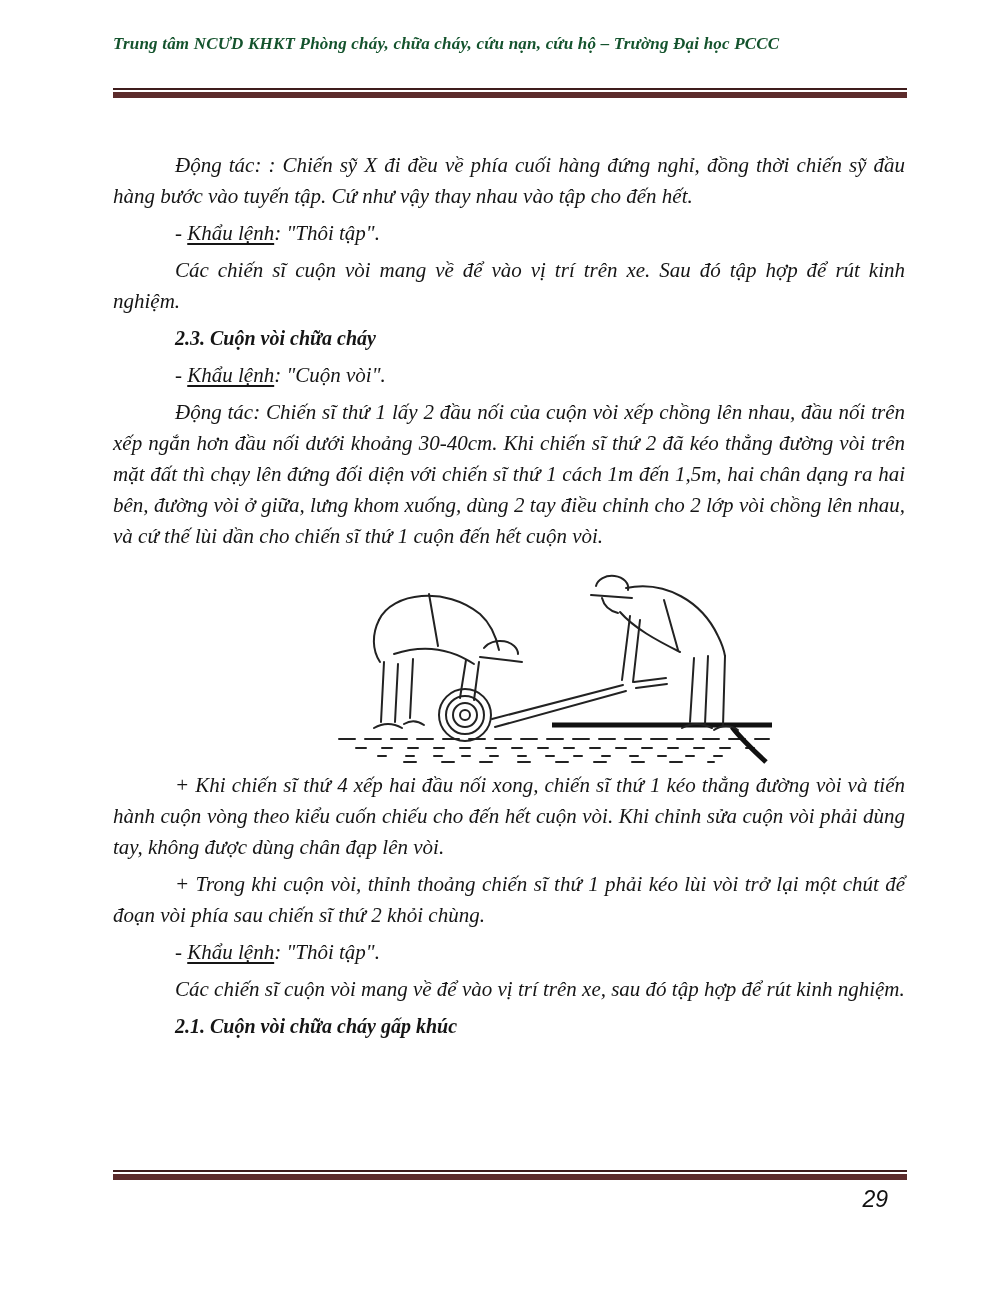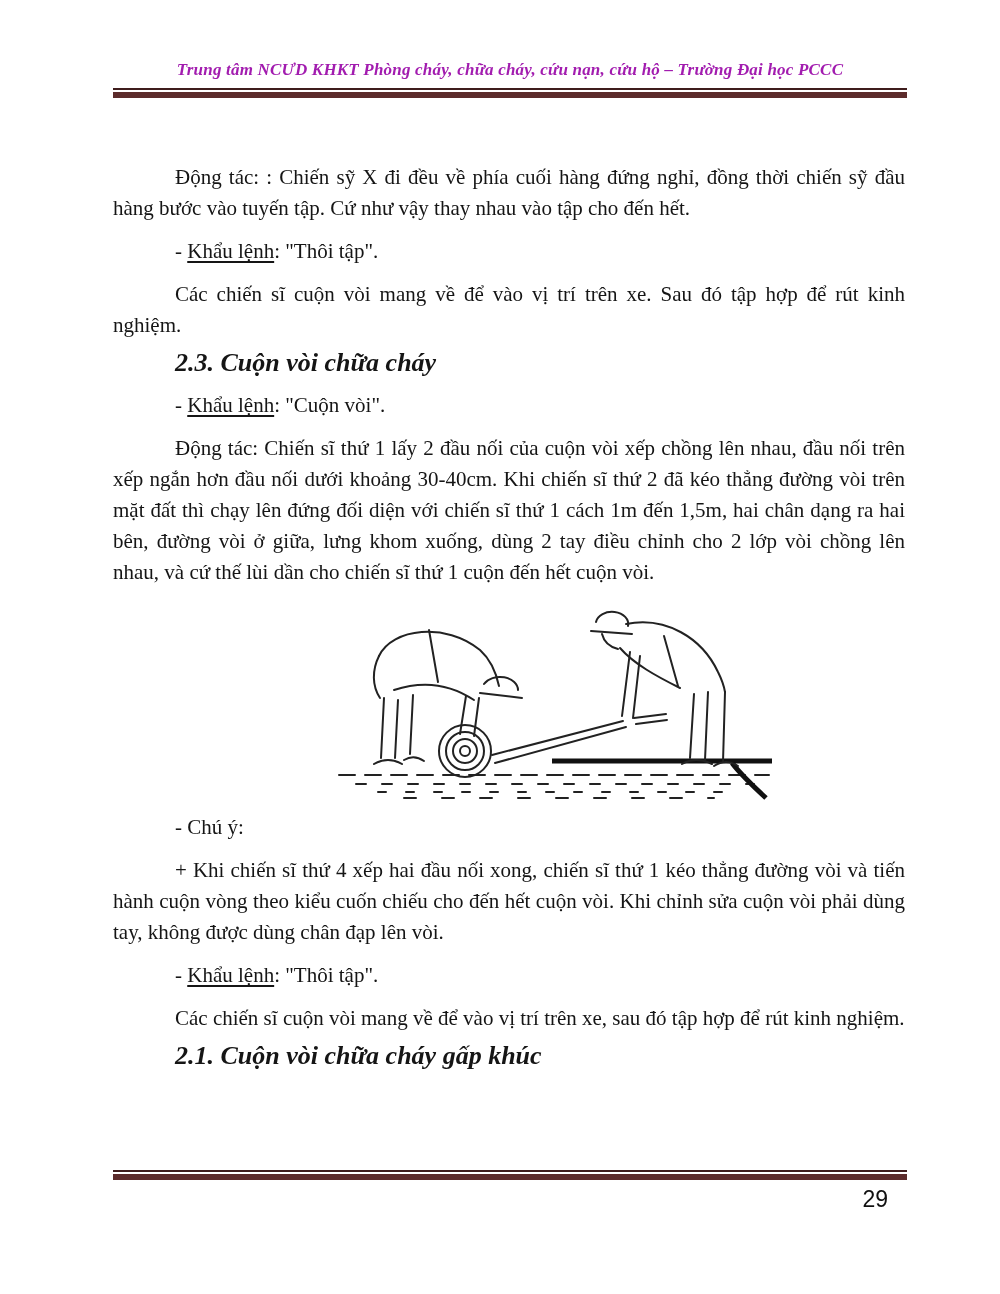--- a/index.html
+++ b/index.html
@@ -6,52 +6,52 @@
   .page{
     position:relative;
     width:1000px;height:1294px;
     background:#ffffff;
     font-family:"Liberation Serif", serif;
     color:#151515;
     overflow:hidden;
   }
   
   .doc-header{
-    position:absolute;left:113px;top:60px;width:794px;
+    position:absolute;left:113px;top:34px;width:794px;
     font-size:17px;font-style:italic;font-weight:bold;
-    color:#a21caf;letter-spacing:.2px;text-align:center;
+    color:#14532d;letter-spacing:.2px;
   }
   .rule{position:absolute;left:113px;width:794px;}
   .rule .thin{height:2px;background:#3f1d1d;}
   .rule .gap{height:2px;background:#ffffff;}
   .rule .thick{height:6px;background:#5c2b2b;}
   .rule-top{top:88px;}
   .rule-bottom{top:1170px;}
   
   .content{
     position:absolute;left:113px;top:150px;width:792px;
     font-size:21px;line-height:31px;text-align:justify;
   }
-  .content p{margin:12px 0 6px 0;text-indent:62px;}
+  .content p{margin:0 0 6px 0;text-indent:62px;font-style:italic;}
   .content p.cmd{text-align:left;}
   .underline{text-decoration:underline;text-underline-offset:3px;}
   .heading{
     margin:0 0 6px 0;text-indent:62px;
-    font-weight:bold;font-style:italic;font-size:26px;line-height:31px;
+    font-weight:bold;font-style:italic;font-size:20px;line-height:31px;
     text-align:left;
   }
   figure.illus{
     margin:0 0 6px 0;padding:0;height:206px;
     text-align:center;
   }
   figure.illus svg{transform:translateX(45px);}
   .pagenum{
     position:absolute;top:1186px;right:112px;
     font-family:"Liberation Sans", sans-serif;
-    font-size:23px;color:#111;
+    font-style:italic;font-size:23px;color:#111;
   }
   .ink{stroke:#222;fill:none;stroke-width:2;stroke-linecap:round;stroke-linejoin:round;}
   .ink-thick{stroke:#111;fill:none;stroke-width:5;stroke-linecap:butt;}
 </style>
 </head>
 <body>
 
 <div class="page">
 
   <div class="doc-header">Trung tâm NCƯD KHKT Phòng cháy, chữa cháy, cứu nạn, cứu hộ – Trường Đại học PCCC</div>
@@ -126,24 +126,24 @@
         <path class="ink" d="M306 62 L299 124"></path>
 
         <path class="ink" d="M360 100 L356 164"></path>
         <path class="ink" d="M374 98 L371 166"></path>
         <path class="ink" d="M391 98 L389 168"></path>
         <path class="ink" d="M348 170 Q 362 162 378 170"></path>
         <path class="ink" d="M380 172 Q 392 164 404 172"></path>
       </svg>
     </figure>
 
-    <p class="cmd">- Chú ý:</p>
 
     <p>+ Khi chiến sĩ thứ 4 xếp hai đầu nối xong, chiến sĩ thứ 1 kéo thẳng đường vòi và tiến hành cuộn vòng theo kiểu cuốn chiếu cho đến hết cuộn vòi. Khi chỉnh sửa cuộn vòi phải dùng tay, không được dùng chân đạp lên vòi.</p>
 
+    <p>+ Trong khi cuộn vòi, thỉnh thoảng chiến sĩ thứ 1 phải kéo lùi vòi trở lại một chút để đoạn vòi phía sau chiến sĩ thứ 2 khỏi chùng.</p>
 
     <p class="cmd"><span>- </span><span class="underline">Khẩu lệnh</span><span>: "Thôi tập".</span></p>
 
     <p>Các chiến sĩ cuộn vòi mang về để vào vị trí trên xe, sau đó tập hợp để rút kinh nghiệm.</p>
 
     <div class="heading">2.1. Cuộn vòi chữa cháy gấp khúc</div>
 
   </div>
 
   <div class="rule rule-bottom">

